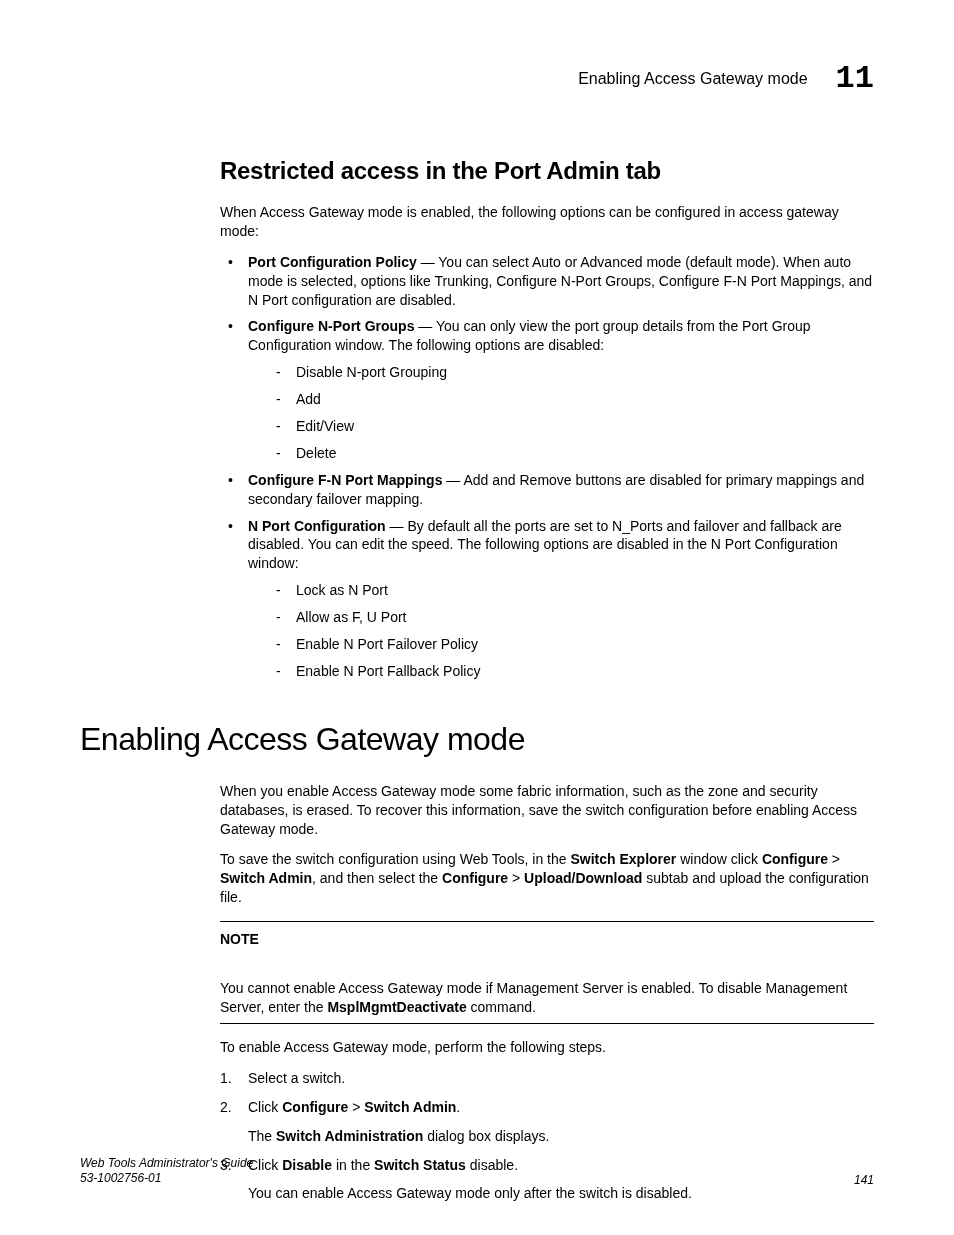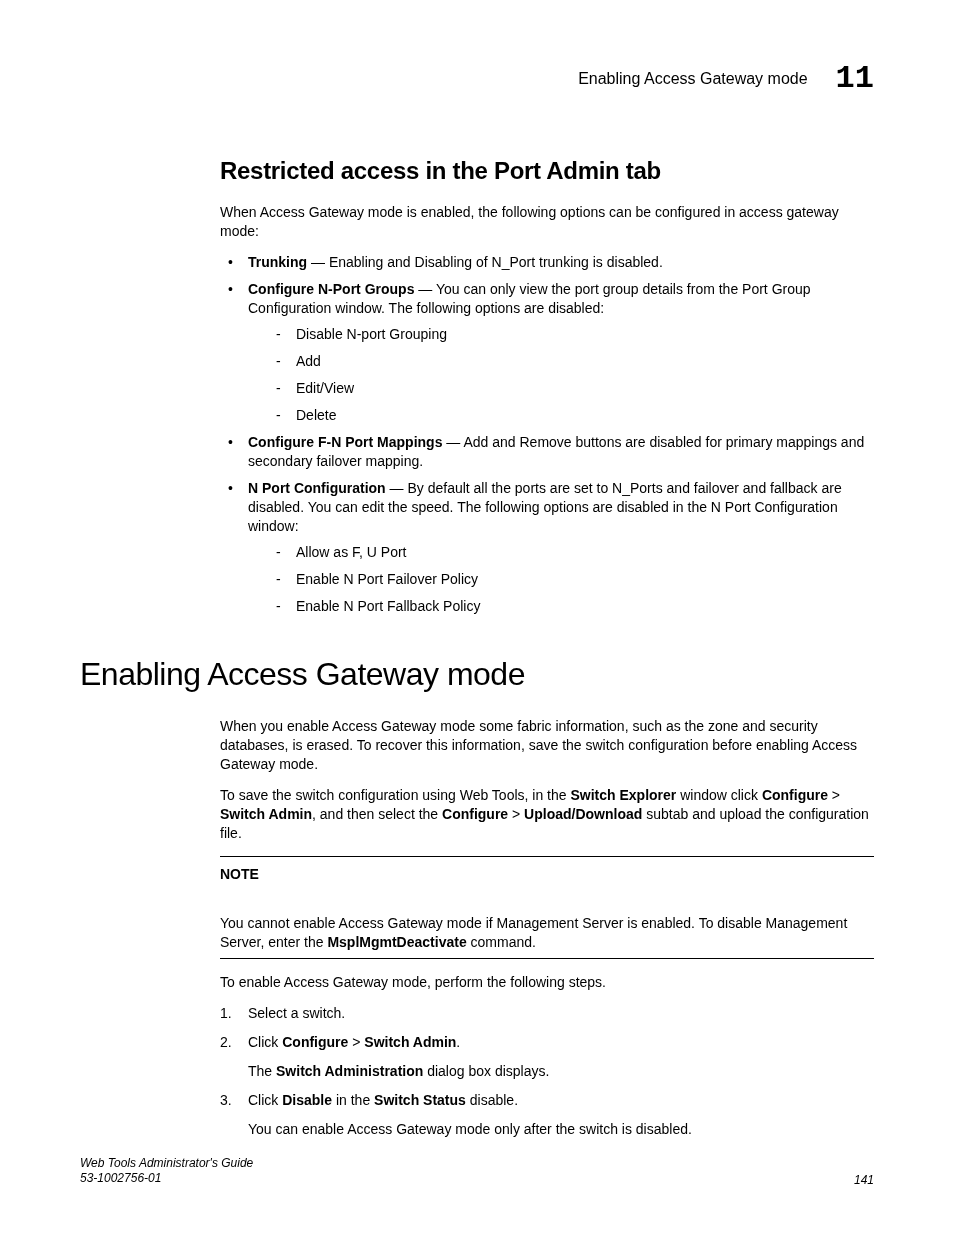--- a/index.html
+++ b/index.html
@@ -145,32 +145,33 @@
 <div class="header">
   <span>Enabling Access Gateway mode</span>
   <span class="chapter-num">11</span>
 </div>
 
 <div class="content">
   <h2>Restricted access in the Port Admin tab</h2>
   <p>When Access Gateway mode is enabled, the following options can be configured in access gateway mode:</p>
 
   <ul class="bullets">
-    <li><span class="b">Trunking</span><span> — Enabling and Disabling of N_Port trunking is disabled.</span></li>
+    <li><span class="b">Port Configuration Policy</span><span> — You can select Auto or Advanced mode (default mode). When auto mode is selected, options like Trunking, Configure N-Port Groups, Configure F-N Port Mappings, and N Port configuration are disabled.</span></li>
     <li><span class="b">Configure N-Port Groups</span><span> — You can only view the port group details from the Port Group Configuration window. The following options are disabled:</span>
       <ul class="dashes">
         <li>Disable N-port Grouping</li>
         <li>Add</li>
         <li>Edit/View</li>
         <li>Delete</li>
       </ul>
     </li>
     <li><span class="b">Configure F-N Port Mappings</span><span> — Add and Remove buttons are disabled for primary mappings and secondary failover mapping.</span></li>
     <li><span class="b">N Port Configuration</span><span> — By default all the ports are set to N_Ports and failover and fallback are disabled. You can edit the speed. The following options are disabled in the N Port Configuration window:</span>
       <ul class="dashes">
+        <li>Lock as N Port</li>
         <li>Allow as F, U Port</li>
         <li>Enable N Port Failover Policy</li>
         <li>Enable N Port Fallback Policy</li>
       </ul>
     </li>
   </ul>
 </div>
 
 <h1>Enabling Access Gateway mode</h1>
 

